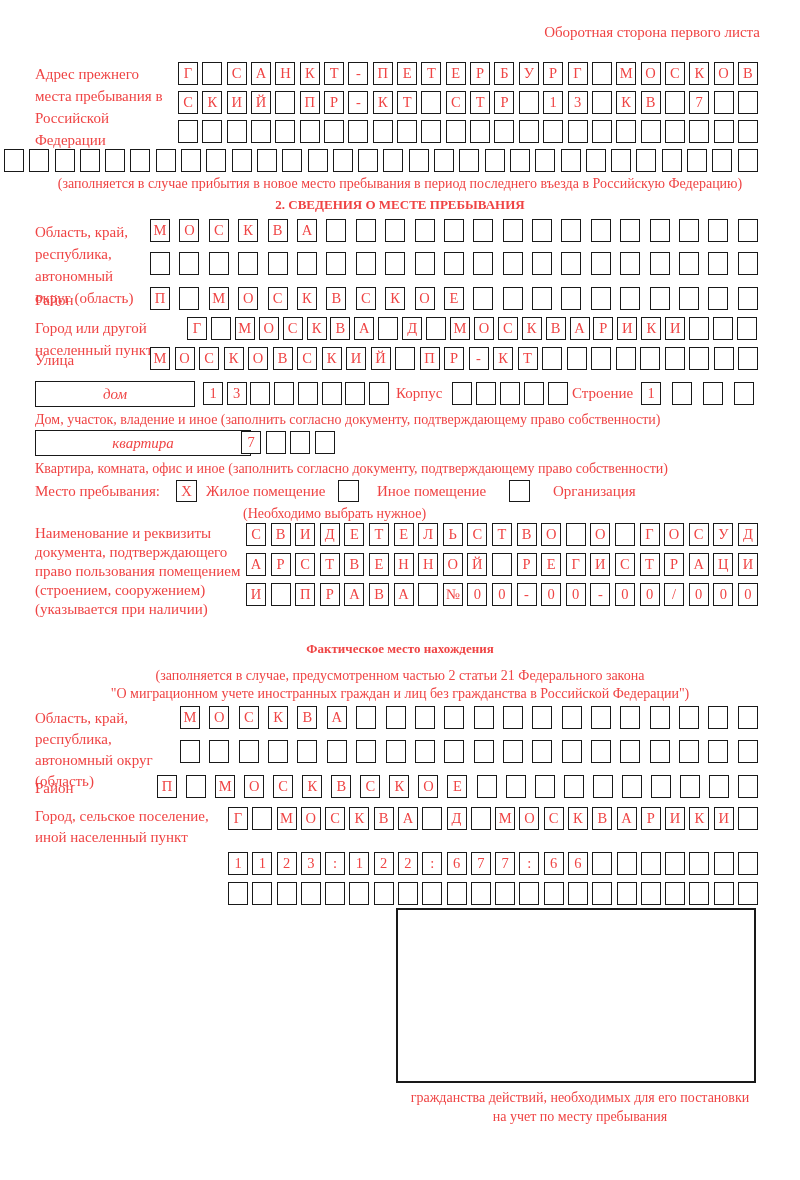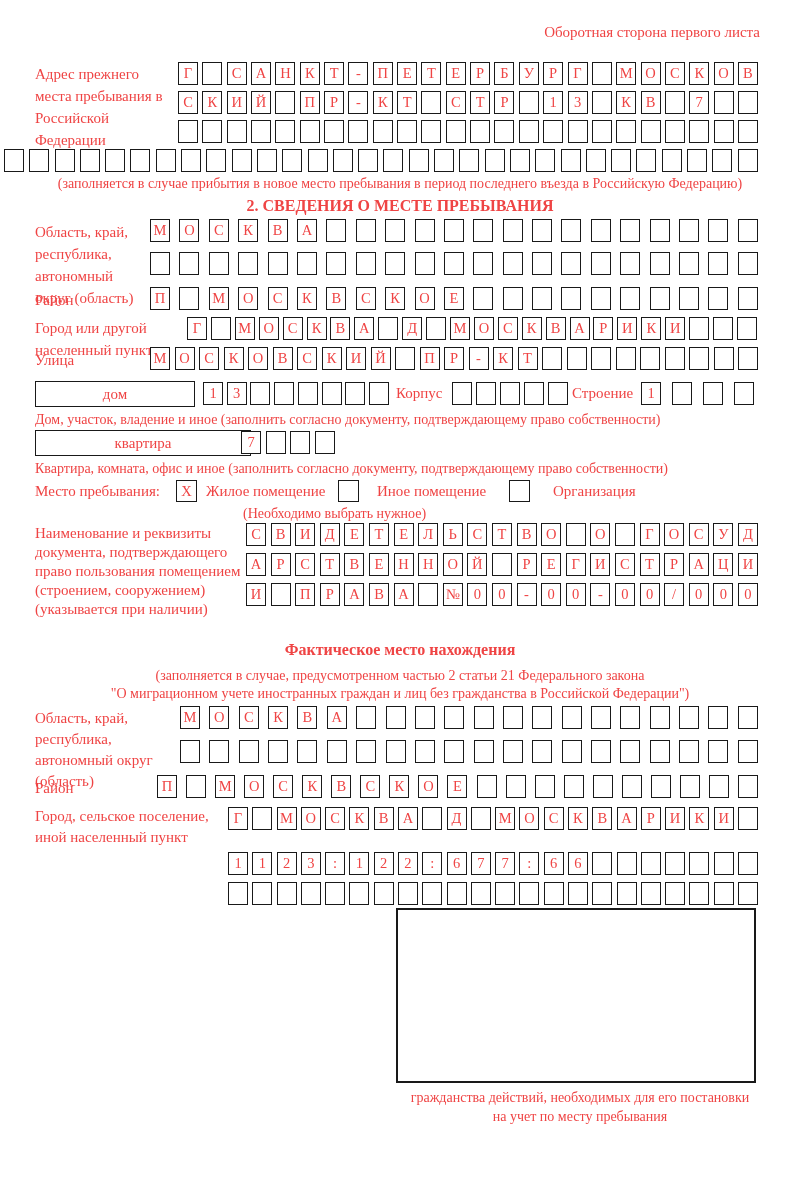--- a/index.html
+++ b/index.html
@@ -2,26 +2,26 @@
 <html><head>
 <meta charset="utf-8">
 <style>
   html,body{margin:0;padding:0;background:#fff;}
   .page{position:relative;width:800px;height:1180px;background:#fff;
         font-family:"Liberation Serif",serif;color:#ef4444;overflow:hidden;}
   .hdr{position:absolute;top:24px;left:0;width:760px;text-align:right;font-size:15px;}
   .lbl{position:absolute;font-size:15px;line-height:22px;}
   .note{position:absolute;font-size:14px;}
   .center{text-align:center;}
-  .sect-title{position:absolute;font-weight:bold;font-size:16px;}
+  .sect-title{position:absolute;font-weight:bold;font-size:13px;}
   .boxrow{position:absolute;display:flex;justify-content:space-between;}
   .cell{box-sizing:border-box;flex:0 0 20px;width:20px;height:23px;border:1.5px solid #191919;
         display:flex;align-items:center;justify-content:center;font-size:14.5px;background:#fff;}
   .labelbox{position:absolute;box-sizing:border-box;border:1.8px solid #191919;
-        display:flex;align-items:center;justify-content:center;font-size:15px;background:#fff;}
+        display:flex;align-items:center;justify-content:center;font-size:15px;background:#fff;font-style:italic;}
   .checkbox{position:absolute;box-sizing:border-box;width:21px;height:22px;border:1.6px solid #191919;
         display:flex;align-items:center;justify-content:center;font-size:14.5px;background:#fff;}
   .inl{position:absolute;font-size:15px;white-space:nowrap;font-family:Liberation Serif, serif;}
   .stampbox{position:absolute;box-sizing:border-box;border:2px solid #191919;background:#fff;}
   .caption{position:absolute;font-size:14px;line-height:19px;text-align:center;}
 </style>
 </head>
 <body>
 
 <div class="page">

